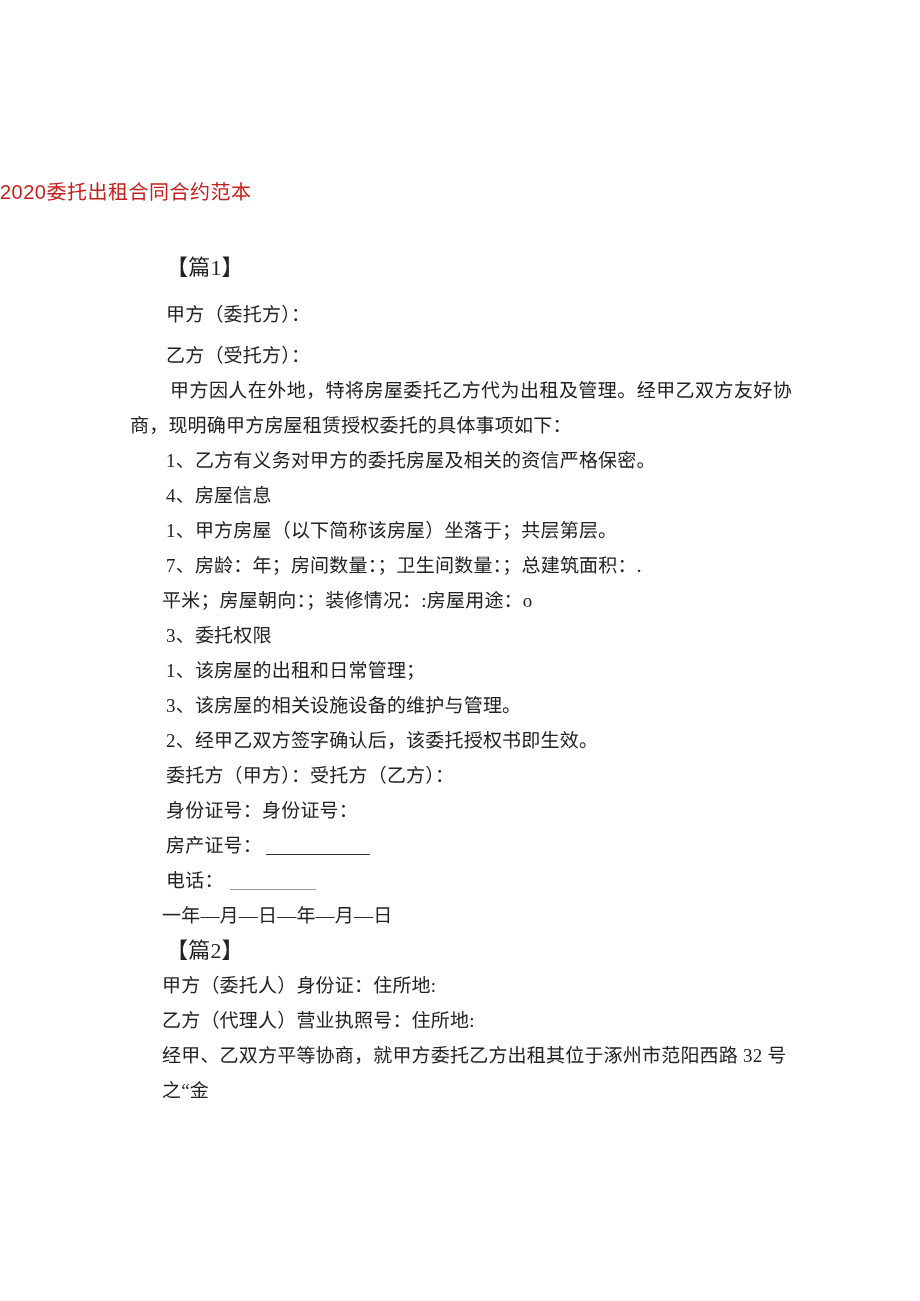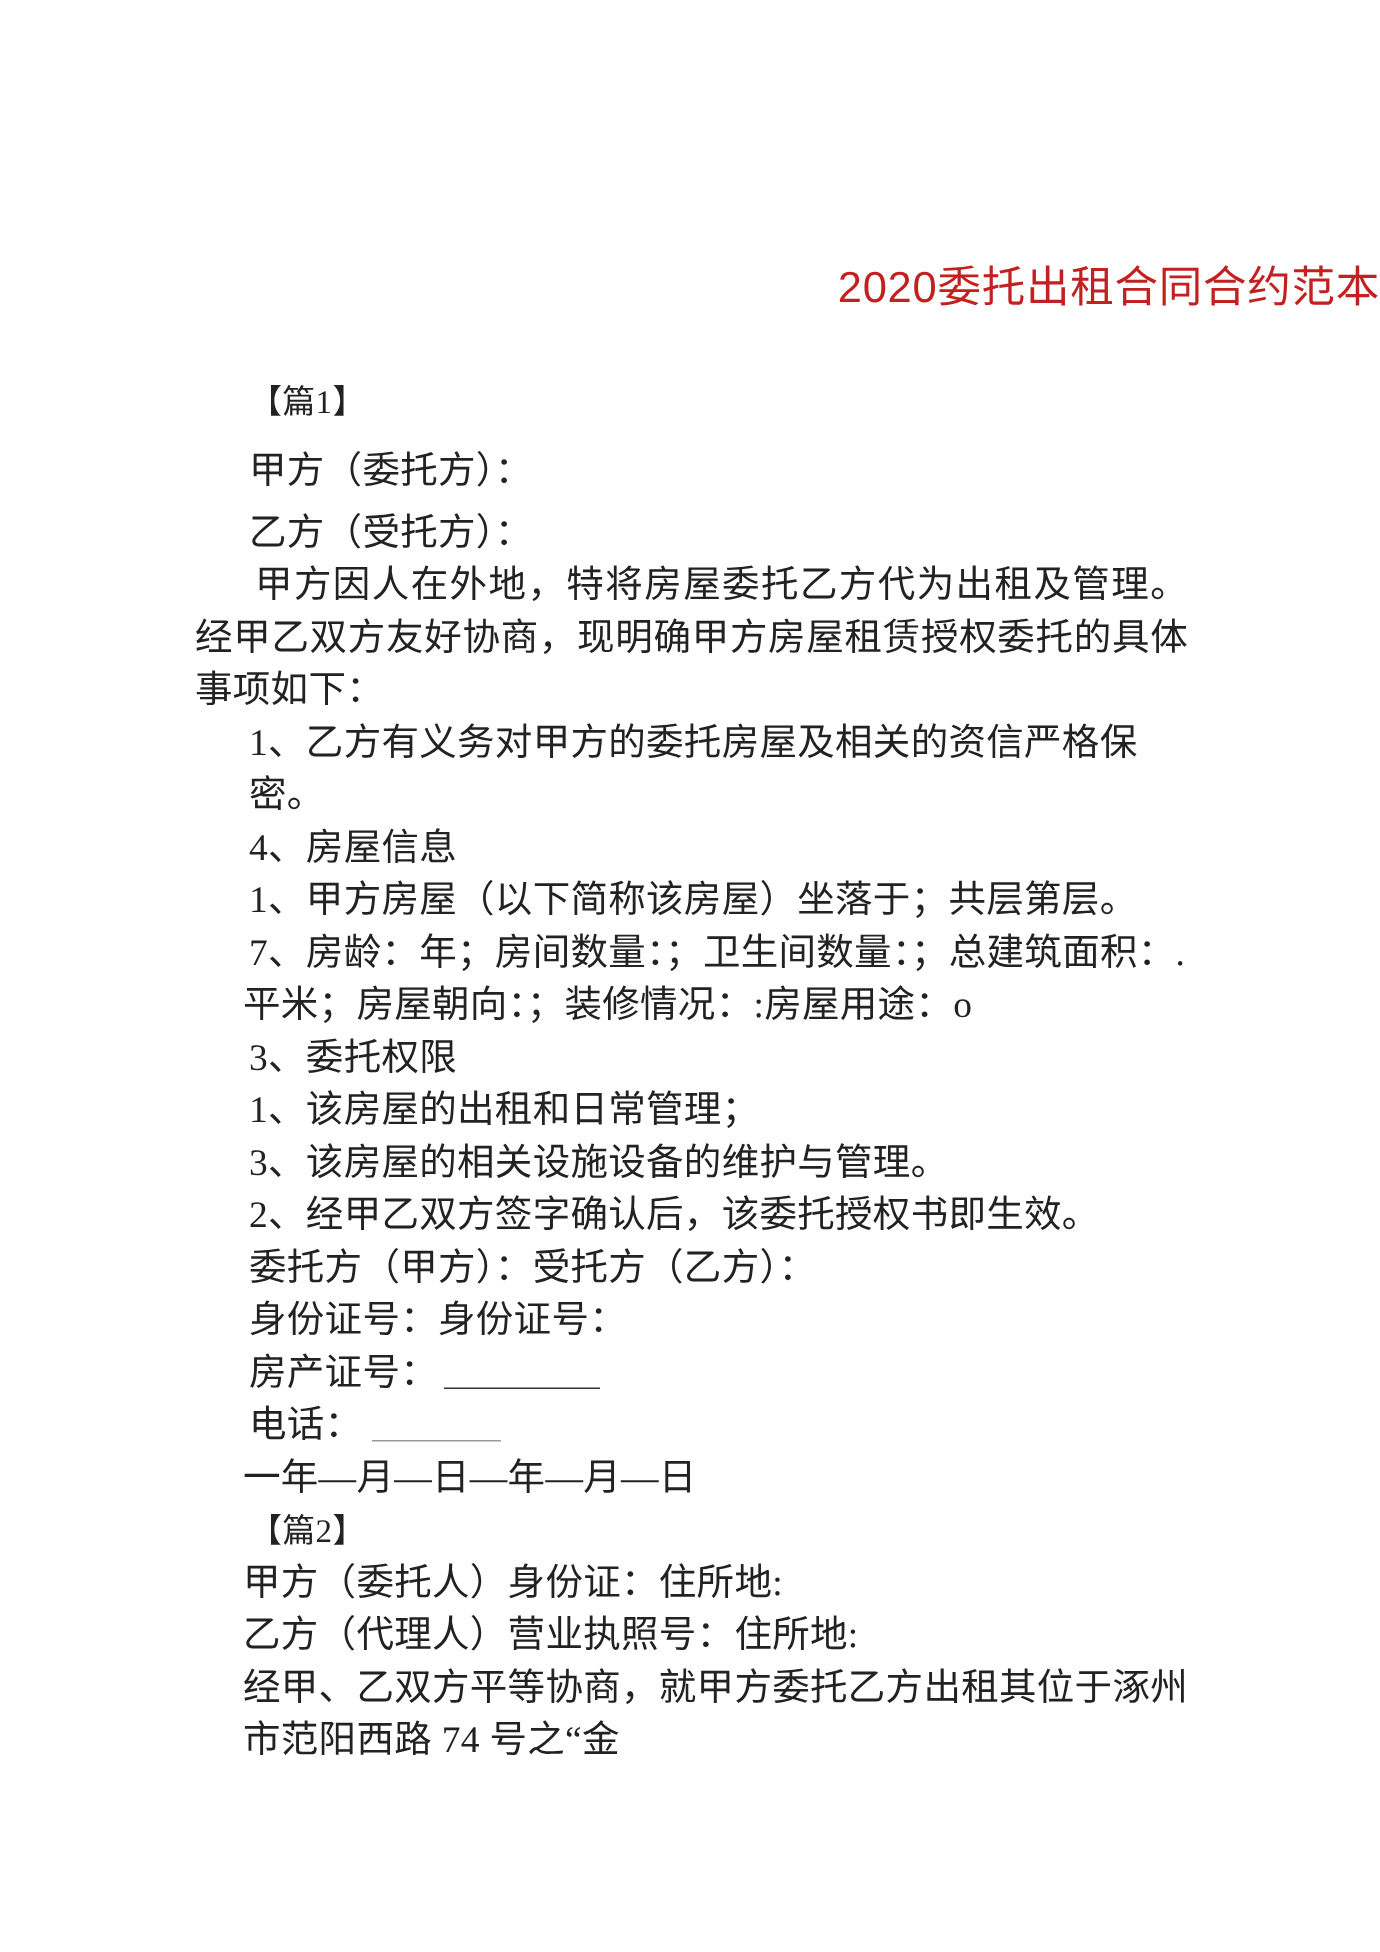--- a/index.html
+++ b/index.html
@@ -22,40 +22,40 @@
     overflow: hidden;
     box-sizing: border-box;
   }
 
   
   .doc-title {
     position: absolute;
     left: 0;
     right: 0;
     top: 172px;
-    text-align: right;
-    font-size: 29px;
+    text-align: left;
+    font-size: 20px;
     line-height: 40px;
     font-weight: 400;
     letter-spacing: 0.5px;
     color: #c32020;
     font-family: "Liberation Sans", "DejaVu Sans", sans-serif;
     white-space: nowrap;
   }
 
   
   .body-area {
     position: absolute;
     left: 130px;
     top: 250px;
     width: 662px;
   }
 
   .line {
-    font-size: 25px;
+    font-size: 19px;
     line-height: 35px;
     color: #222222;
     letter-spacing: 0.2px;
     white-space: pre-wrap;
     word-break: break-all;
   }
   .indent-0 { padding-left: 6px; margin-left: 26px; }
   .indent-head { padding-left: 36px; }
   .flow {
     padding-left: 0;
@@ -132,16 +132,16 @@
     <div class="line indent-head"><span>电话：</span><span class="blank-light"></span></div>
 
     <div class="line indent-0">一年—月—日—年—月—日</div>
 
     <div class="line indent-head bracket-head">【篇2】</div>
 
     <div class="line indent-0">甲方（委托人）身份证：住所地:</div>
 
     <div class="line indent-0">乙方（代理人）营业执照号：住所地:</div>
 
-    <div class="line indent-0">经甲、乙双方平等协商，就甲方委托乙方出租其位于涿州市范阳西路 74 号之“金</div>
+    <div class="line indent-0">经甲、乙双方平等协商，就甲方委托乙方出租其位于涿州市范阳西路 32 号之“金</div>
 
   </div>
 </div>
 
 </body></html>

